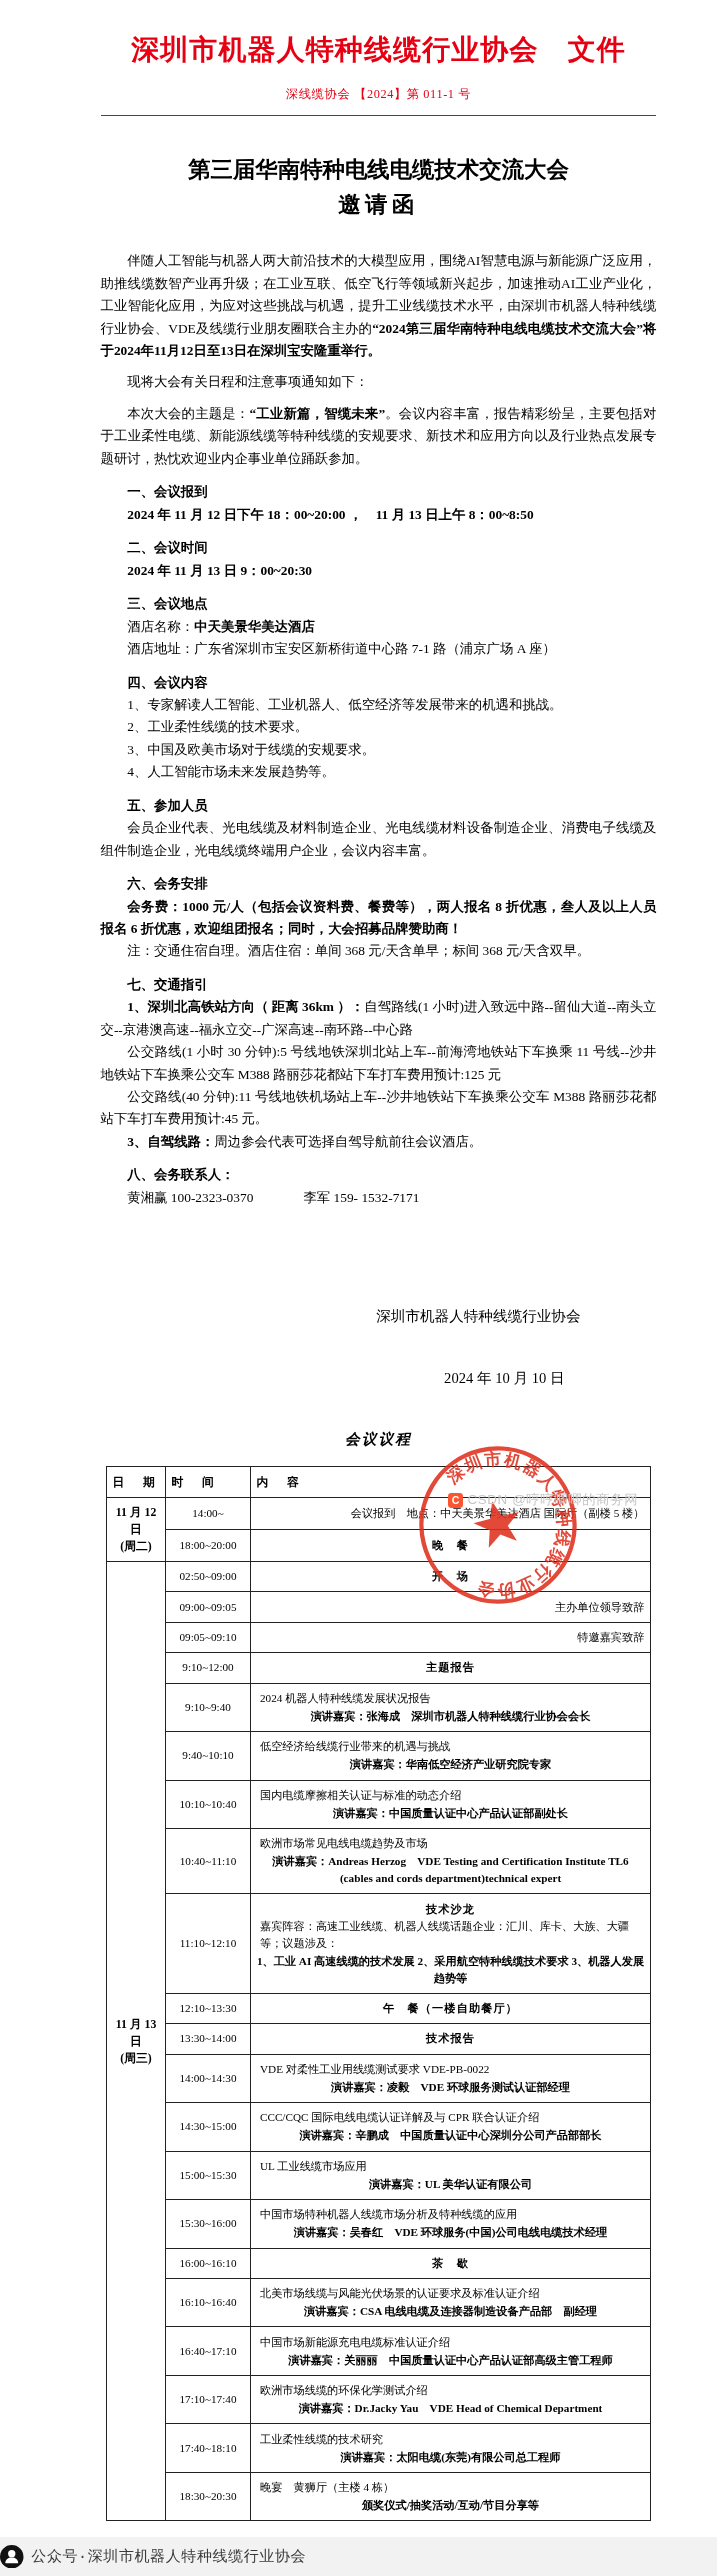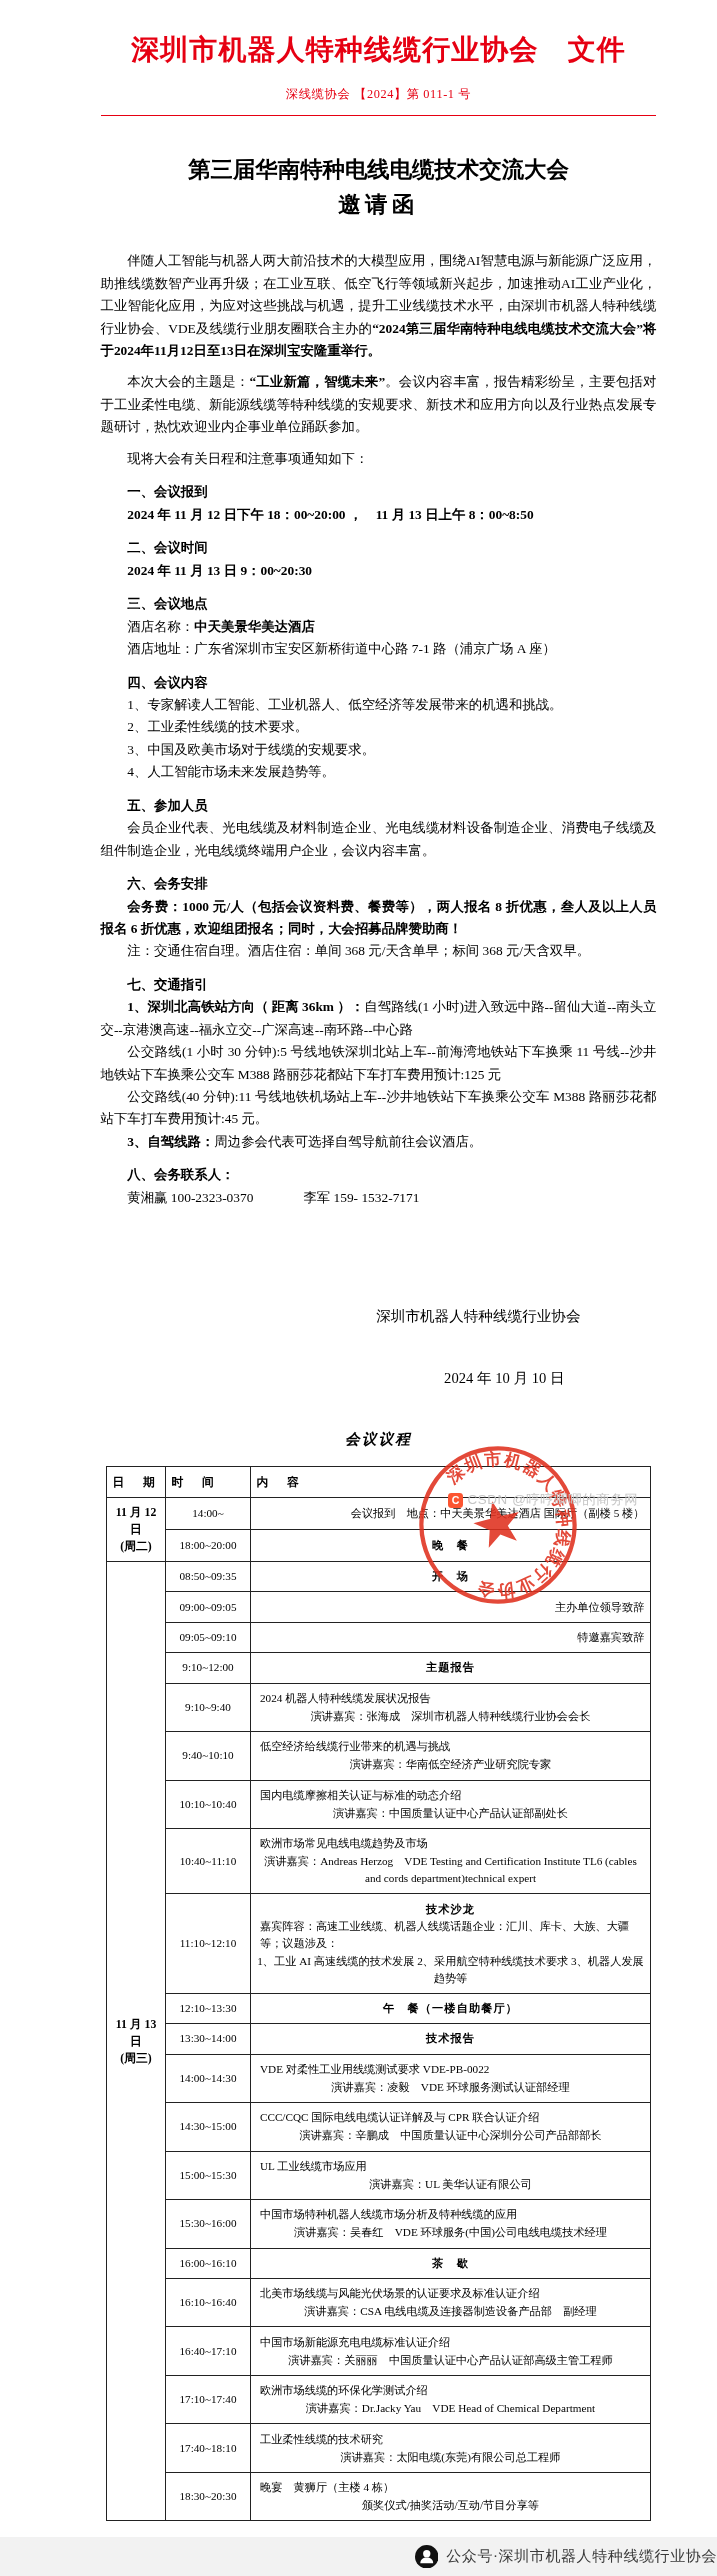--- a/index.html
+++ b/index.html
@@ -74,28 +74,28 @@
     border-collapse: collapse; font-size: 11.2px; line-height: 17px;
   }
   .agenda-table th, .agenda-table td { border: 0.6px solid #222; padding: 6.2px 5.6px; vertical-align: middle; }
   .agenda-table th { font-weight: bold; font-size: 11.8px; letter-spacing: 3.4px; }
   .col-date { width: 59px; text-align: center; font-weight: bold; font-size: 11.8px; }
   .col-time { width: 85px; text-align: center; white-space: nowrap; }
   .col-content { text-align: left; }
   .session-text { text-align: center; font-weight: bold; letter-spacing: 1.1px; }
   .plain-text  { text-align: right; }
   .talk-title  { padding-left: 3.4px; }
-  .talk-speaker{ text-align: center; font-weight: normal; margin-top: 1.1px; }
+  .talk-speaker{ text-align: center; font-weight: bold; margin-top: 1.1px; }
 
   
   .footer {
     position: absolute; left: 0; right: 0; bottom: 0; height: 39px;
     background: #f2f2f2;
-    display: flex; align-items: center; justify-content: flex-end; gap: 7.8px;
-    font-family: Liberation Serif, serif;
+    display: flex; align-items: center; justify-content: flex-start; gap: 7.8px;
+    font-family: Liberation Mono, monospace;
   }
   .footer-text { color: #3a3a3a; font-size: 15px; letter-spacing: 0.6px; }
 </style>
 </head>
 <body>
 
 <div class="page">
 
   <div class="redhead">
     <h1 class="org-title">深圳市机器人特种线缆行业协会　文件</h1>
@@ -103,22 +103,22 @@
     <hr class="red-rule">
   </div>
 
   <div class="main-title">
     <span class="t1">第三届华南特种电线电缆技术交流大会</span>
     <span class="t2">邀请函</span>
   </div>
 
   <div class="letter">
     <p class="para"><span>伴随人工智能与机器人两大前沿技术的大模型应用，围绕AI智慧电源与新能源广泛应用，助推线缆数智产业再升级；在工业互联、低空飞行等领域新兴起步，加速推动AI工业产业化，工业智能化应用，为应对这些挑战与机遇，提升工业线缆技术水平，由深圳市机器人特种线缆行业协会、VDE及线缆行业朋友圈联合主办的</span><b>“2024第三届华南特种电线电缆技术交流大会”将于2024年11月12日至13日在深圳宝安隆重举行。</b></p>
+    <p class="para">现将大会有关日程和注意事项通知如下：</p>
     <p class="para"><span>本次大会的主题是：</span><b>“工业新篇，智缆未来”</b><span>。会议内容丰富，报告精彩纷呈，主要包括对于工业柔性电缆、新能源线缆等特种线缆的安规要求、新技术和应用方向以及行业热点发展专题研讨，热忱欢迎业内企事业单位踊跃参加。</span></p>
-    <p class="para">现将大会有关日程和注意事项通知如下：</p>
 
     <div class="section">
       <div class="sec-heading">一、会议报到</div>
       <div class="sec-line bold">2024 年 11 月 12 日下午 18：00~20:00 ，　11 月 13 日上午 8：00~8:50</div>
     </div>
 
     <div class="section">
       <div class="sec-heading">二、会议时间</div>
       <div class="sec-line bold">2024 年 11 月 13 日 9：00~20:30</div>
     </div>
@@ -190,21 +190,21 @@
             <td class="col-time">18:00~20:00</td>
             <td class="col-content">
               <div class="session-text">晚　餐</div>
             </td>
           </tr>
           <tr>
             <td class="col-date" rowspan="21">
               <div>11 月 13 日</div>
               <div>(周三)</div>
             </td>
-            <td class="col-time">08:50~09:35</td>
+            <td class="col-time">02:50~09:00</td>
             <td class="col-content">
               <div class="session-text">开　场</div>
             </td>
           </tr>
           <tr>
             <td class="col-time">09:00~09:05</td>
             <td class="col-content">
               <div class="plain-text">主办单位领导致辞</div>
             </td>
           </tr>

